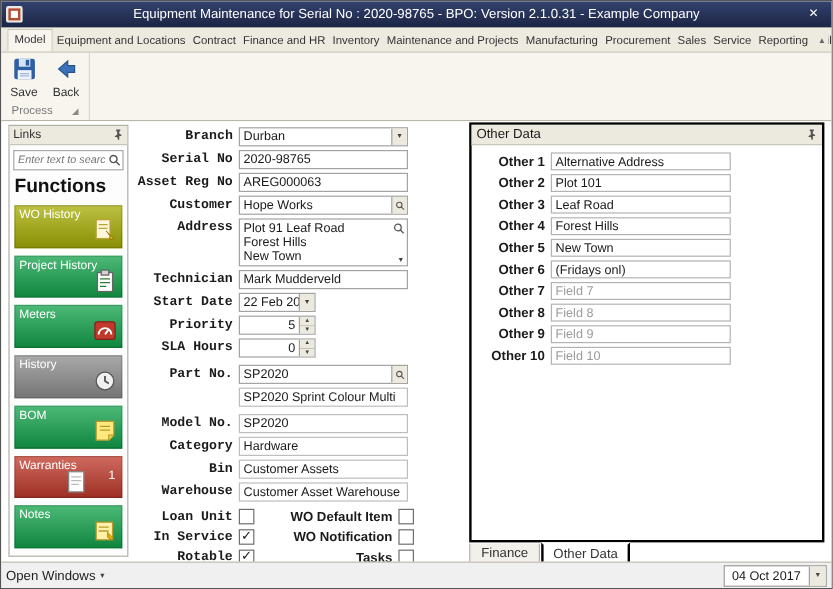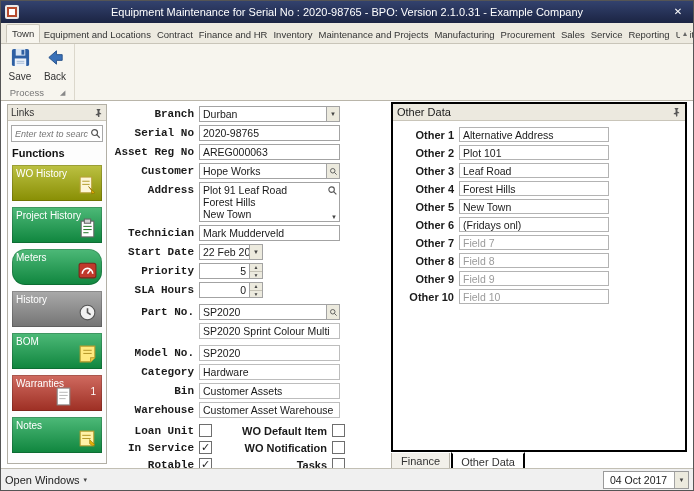--- a/index.html
+++ b/index.html
@@ -45,21 +45,21 @@
   
   .links-panel { position:absolute; left:6px; top:3px; width:100px; bottom:4px;
                  background:#fdfdfd; border:1px solid #b2afa5; display:flex; flex-direction:column; }
   .links-header { height:16px; background:#ece9df; border-bottom:1px solid #c9c5b9;
                   display:flex; align-items:center; padding:0 3px; font-size:10px; color:#333; }
   .pin { margin-left:auto; width:9px; height:10px; }
   .links-search { margin:4px 3px 2px; position:relative; }
   .links-search input { width:100%; height:17px; border:1px solid #a8a8a8; font-size:9px;
                         padding:1px 14px 1px 3px; color:#666; font-family:inherit; font-style:italic; }
   .search-glyph { position:absolute; right:2px; top:3px; width:11px; height:11px; }
-  .functions-title { font-weight:bold; font-size:11px; padding:3px 4px 6px; color:#111; }
+  .functions-title { font-weight:bold; font-size:16px; padding:3px 4px 6px; color:#111; }
   .tile { position:relative; height:36px; margin:0 4px 6px; color:#fff; padding:3px 4px;
           font-size:10px; box-shadow:inset 0 0 0 1px rgba(0,0,0,.18);
           background-image:linear-gradient(rgba(255,255,255,.25),rgba(0,0,0,.18)); }
   .tile-label { line-height:11px; }
   .tile-count { position:absolute; top:11px; right:6px; font-size:10px; }
   .tile-icon { position:absolute; right:4px; top:11px; width:21px; height:21px; }
   .tile-icon svg { width:100%; height:100%; }
 
   
   .form-panel { position:absolute; left:112px; top:5px; width:276px; bottom:2px; background:#fff; }
@@ -134,21 +134,21 @@
           <rect width="14" height="14" rx="2" fill="#e9e9e9"></rect>
           <rect x="2" y="2" width="10" height="10" fill="#b64a2d"></rect>
           <rect x="4" y="4" width="6" height="6" fill="#fff"></rect>
         </svg>
     </span>
     <span>Equipment Maintenance for Serial No : 2020-98765 - BPO: Version 2.1.0.31 - Example Company</span>
     <span class="close-btn">✕</span>
   </div>
 
   <div class="tabstrip">
-    <span class="tab active">Town</span>
+    <span class="tab active">Model</span>
     <span class="tab">Equipment and Locations</span>
     <span class="tab">Contract</span>
     <span class="tab">Finance and HR</span>
     <span class="tab">Inventory</span>
     <span class="tab">Maintenance and Projects</span>
     <span class="tab">Manufacturing</span>
     <span class="tab">Procurement</span>
     <span class="tab">Sales</span>
     <span class="tab">Service</span>
     <span class="tab">Reporting</span>
@@ -228,21 +228,21 @@
           <svg viewBox="0 0 20 20">
               <rect x="4" y="3" width="12" height="15" fill="#fff" stroke="#666"></rect>
               <rect x="7" y="1" width="6" height="4" fill="#d3d3d3" stroke="#666"></rect>
               <line x1="6" y1="8" x2="14" y2="8" stroke="#2e7d32"></line>
               <line x1="6" y1="11" x2="14" y2="11" stroke="#2e7d32"></line>
               <line x1="6" y1="14" x2="11" y2="14" stroke="#2e7d32"></line>
             </svg>
         </span>
       </div>
 
-      <div class="tile" style="background-color: rgb(18, 162, 75); border-radius: 13px;">
+      <div class="tile" style="background-color: rgb(18, 162, 75);">
         <div class="tile-label">Meters</div>
         <span class="tile-icon">
           <svg viewBox="0 0 20 20">
               <rect x="2" y="3" width="16" height="14" rx="2" fill="#c0392b" stroke="#7e241a"></rect>
               <path d="M5 13a5 5 0 0 1 10 0" fill="none" stroke="#fff" stroke-width="1.5"></path>
               <line x1="10" y1="13" x2="13" y2="9" stroke="#fff" stroke-width="1.5"></line>
             </svg>
         </span>
       </div>
 

